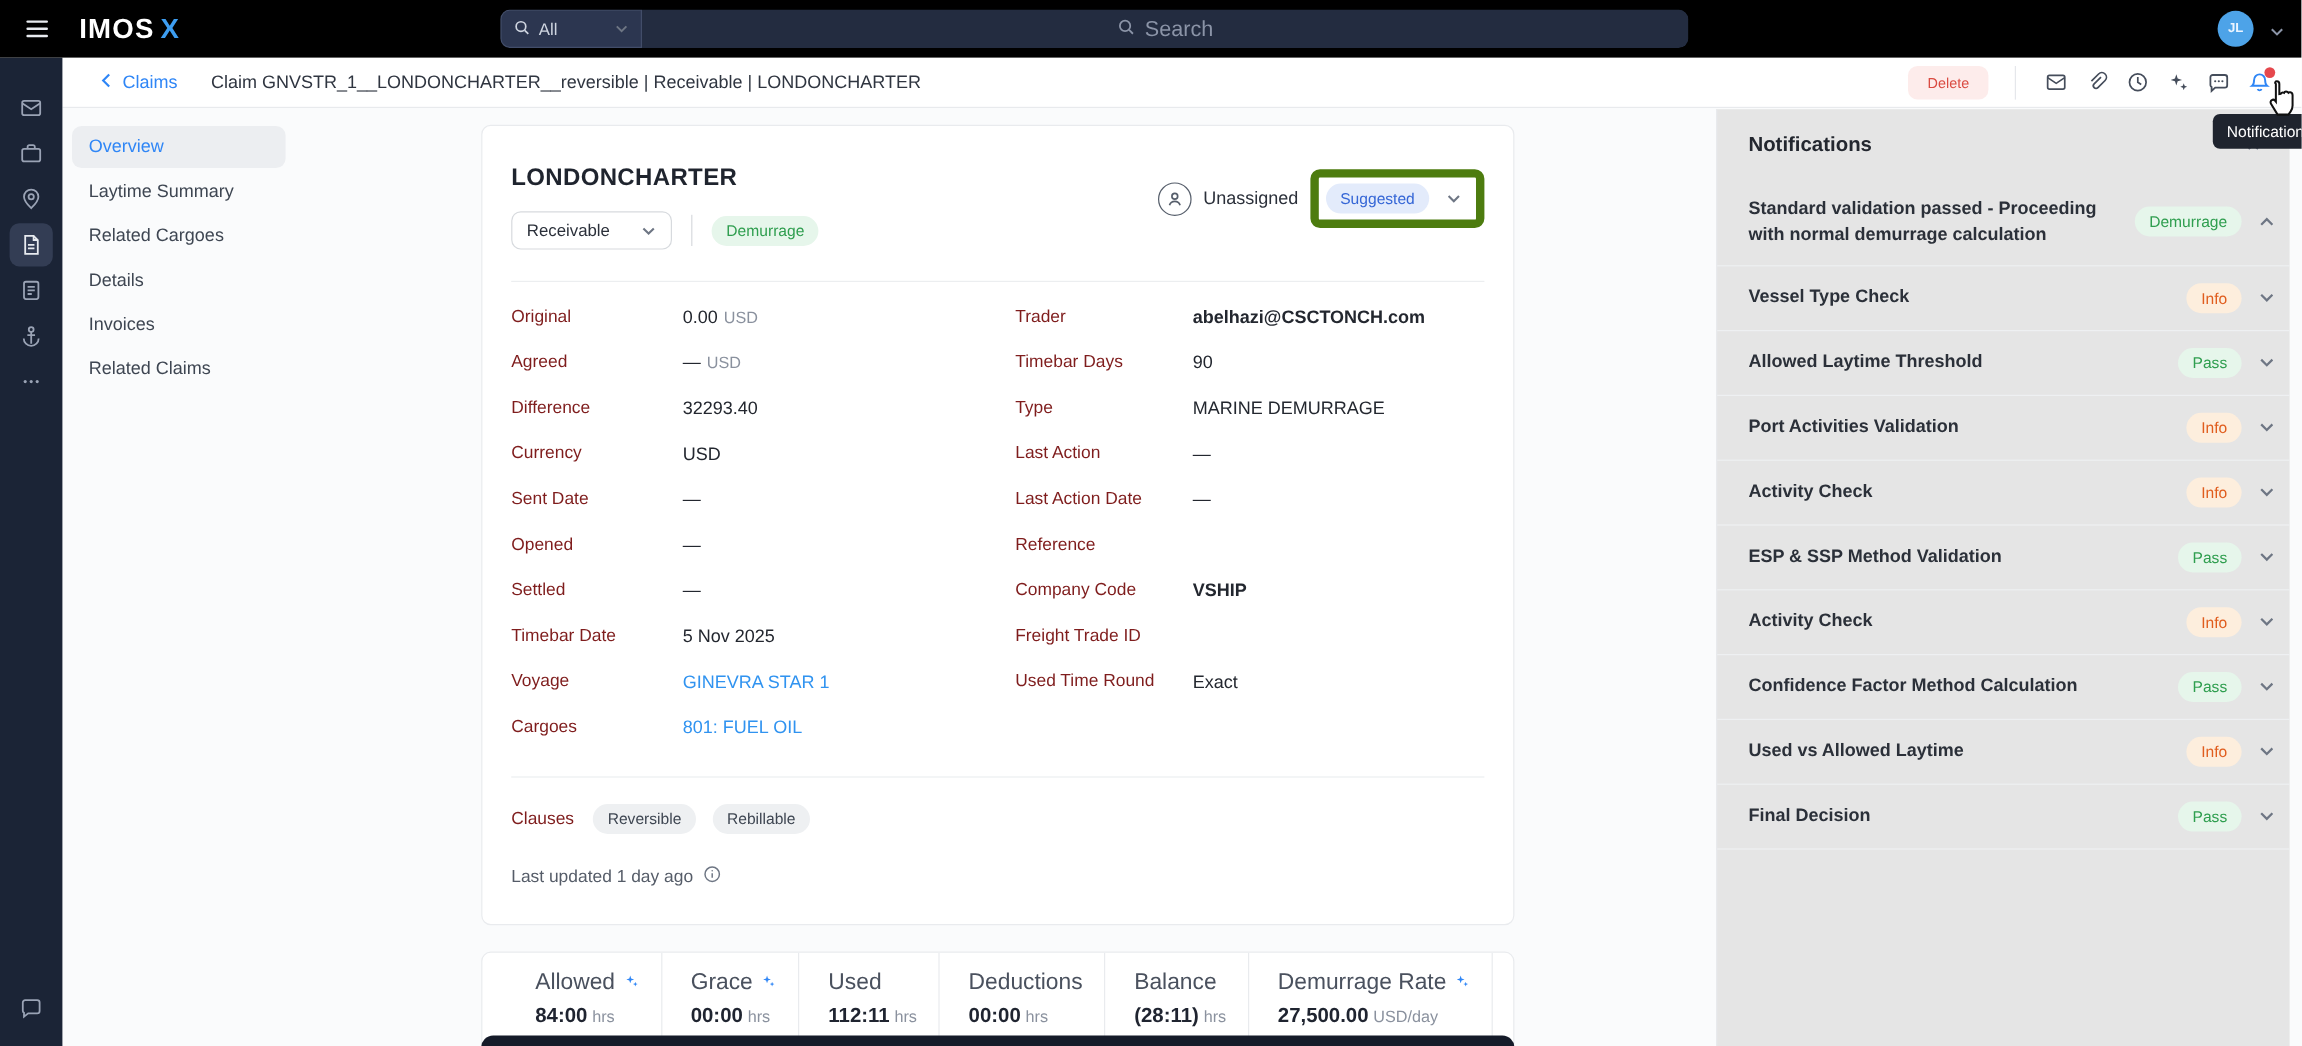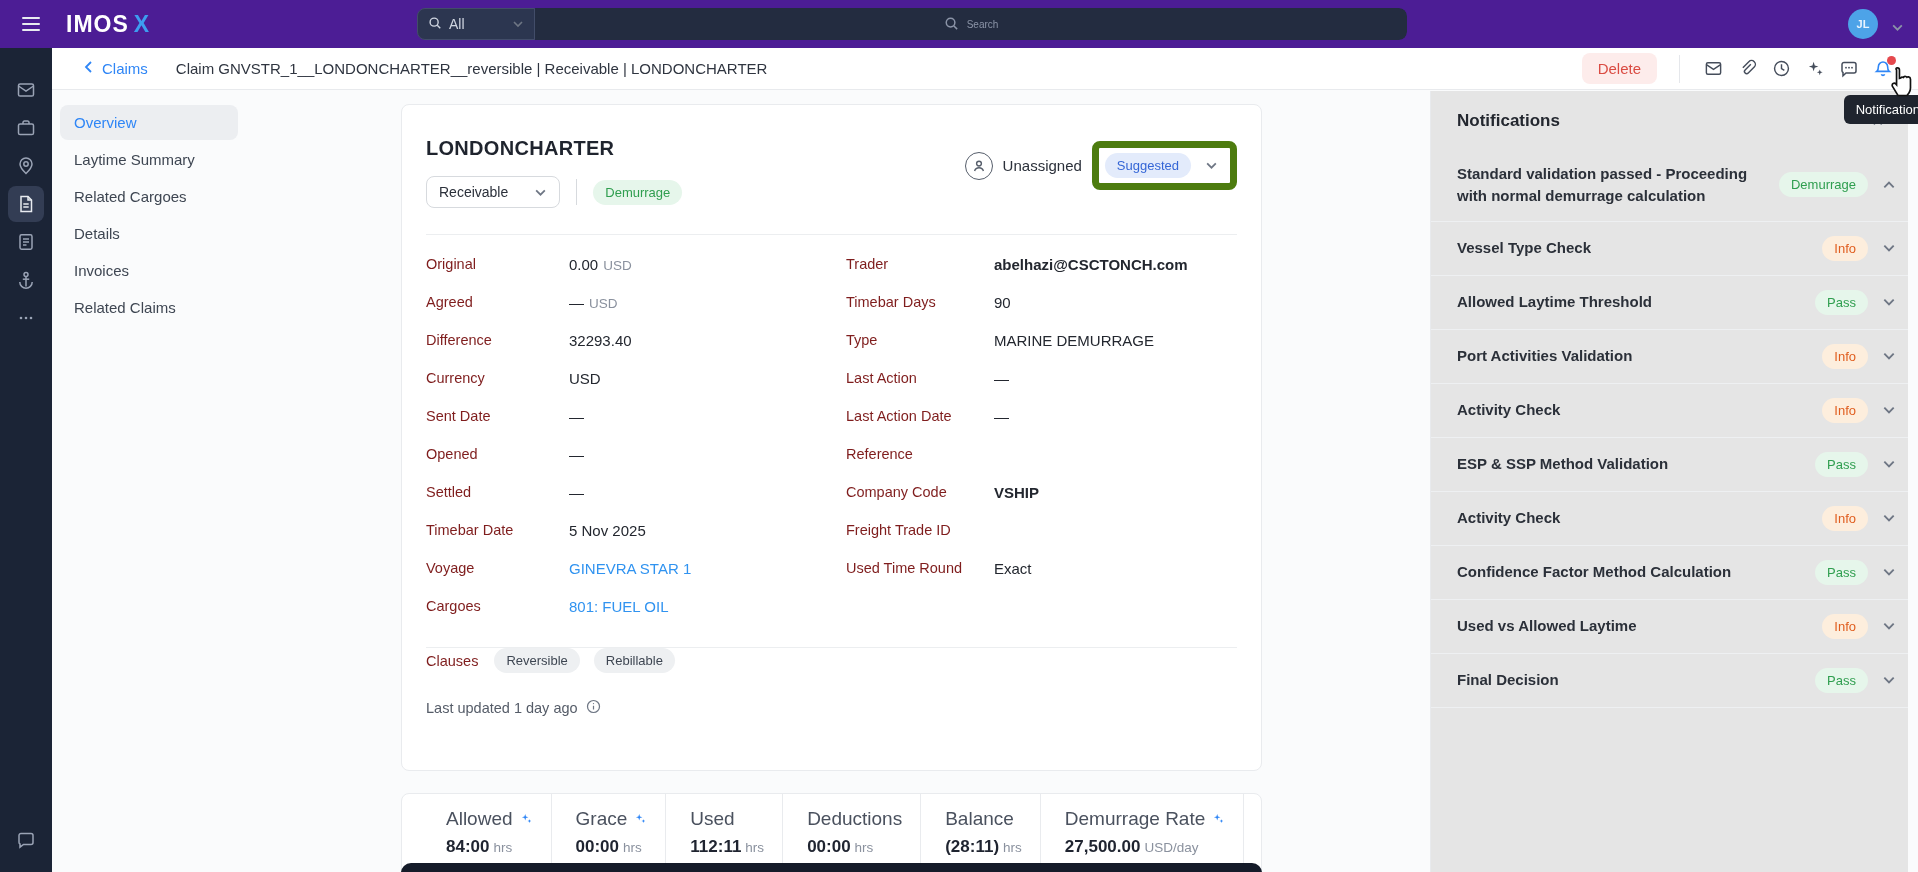--- a/index.html
+++ b/index.html
@@ -1,46 +1,46 @@
 <!DOCTYPE html>
 <html><head>
 <meta charset="utf-8">
 <style>
   * { margin:0; padding:0; box-sizing:border-box; }
   html,body { width:1918px; height:872px; overflow:hidden; }
   body { font-family:"Liberation Sans", sans-serif; background:#fafbfc; color:#23272f; }
   .app { position:relative; width:1918px; height:872px; }
 
   
-  .topbar { position:absolute; top:0; left:0; width:1918px; height:48px; background:#4c1d95; display:flex; align-items:center; z-index:30; }
+  .topbar { position:absolute; top:0; left:0; width:1918px; height:48px; background:#000000; display:flex; align-items:center; z-index:30; }
   .hamburger { width:34px; height:30px; margin-left:14px; display:flex; flex-direction:column; justify-content:center; gap:4px; cursor:pointer; }
   .hamburger span { display:block; width:18px; height:2px; background:#e8ebf0; margin-left:8px; border-radius:1px; }
   .logo { margin-left:18px; font-size:23px; font-weight:bold; letter-spacing:1px; color:#fff; }
   .logo .x { color:#3d9df0; margin-left:5px; }
   .searchwrap { position:absolute; left:395px; top:8px; width:1012px; height:32px; display:flex; border-radius:8px; overflow:hidden;padding-left:22px; }
   .scopebox { width:118px; height:32px; background:#2c3650; border:1px solid #424d69; border-radius:8px 0 0 8px; display:flex; align-items:center; gap:7px; padding:0 10px; color:#cfd5e0; font-size:14px; cursor:pointer; }
   .scopebox .chev { margin-left:auto; }
-  .searchfield { flex:1; background:#232c40; display:flex; align-items:center; justify-content:center; gap:8px; color:#8b94a7; font-size:10px; border-radius:0 8px 8px 0; cursor:text; }
+  .searchfield { flex:1; background:#232c40; display:flex; align-items:center; justify-content:center; gap:8px; color:#8b94a7; font-size:18px; border-radius:0 8px 8px 0; cursor:text; }
   .avatar { position:absolute; right:40px; top:9px; width:30px; height:30px; border-radius:50%; background:#4da3e8; color:#eaf4ff; font-size:11px; font-weight:bold; display:flex; align-items:center; justify-content:center; cursor:pointer; }
   .avchev { position:absolute; right:14px; top:20px; }
 
   
   .siderail { position:absolute; top:48px; left:0; width:52px; height:824px; background:#1b2436; display:flex; flex-direction:column; align-items:center; padding-top:24px; z-index:20; }
   .railicon { width:36px; height:36px; border-radius:8px; display:flex; align-items:center; justify-content:center; margin-bottom:2px; color:#9aa3b5; cursor:pointer; }
   .railicon.active { background:#333d54; color:#e8ebf0; }
   .railicon svg { stroke:currentColor; }
   .railspacer { flex:1; }
   .railbottom { margin-bottom:14px; }
 
   
   .pagehead { position:absolute; top:48px; left:52px; width:1866px; height:42px; background:#fff; border-bottom:1px solid #e8eaed; display:flex; align-items:center; z-index:10; }
   .backlink { display:flex; align-items:center; gap:6px; margin-left:30px; color:#2f86f6; font-size:15px; cursor:pointer; }
   .crumb { margin-left:28px; font-size:15px; color:#2f3540; }
   .headright { margin-left:auto; display:flex; align-items:center; margin-right:18px; }
-  .deletebtn { background:#fdeceb; color:#da4b42; font-size:15px; padding:7px 16px; border:none; border-radius:8px; cursor:pointer; }
+  .deletebtn { background:#fdeceb; color:#da4b42; font-size:12px; padding:7px 16px; border:none; border-radius:8px; cursor:pointer; }
   .vdiv { width:1px; height:28px; background:#e5e7eb; margin:0 16px 0 22px; }
   .hicon { width:34px; height:30px; display:flex; align-items:center; justify-content:center; color:#454d5b; cursor:pointer; position:relative; }
   .hicon.bell { color:#2f86f6; }
   .reddot { position:absolute; top:2px; right:4px; width:9px; height:9px; border-radius:50%; background:#e5484d; }
 
   
   .tooltip { position:absolute; top:95px; right:-14px; background:#1f242e; color:#fff; font-size:13px; padding:7px 12px; border-radius:6px; z-index:40; white-space:nowrap; }
   .cursor { position:absolute; top:66px; right:2px; z-index:50; }
 
   
@@ -69,21 +69,21 @@
   .fieldsec { margin-top:26px; border-top:1px solid #eceef0; padding-top:10px; display:flex; }
   .fcol { display:grid; grid-auto-rows:38px; align-items:center; }
   .fcol1 { width:420px; grid-template-columns:143px auto; }
   .fcol2 { grid-template-columns:148px auto; }
   .flabel { font-size:14.5px; color:#7f1d1d; }
   .fvalue { font-size:15px; color:#23272f; }
   .fvalue .unit { color:#8a919e; font-size:13.5px; margin-left:5px; }
   .fvalue.bold { font-weight:bold; }
   .fvalue.link { color:#3093f0; cursor:pointer; }
 
-  .clausesec { margin-top:22px; border-top:1px solid #eceef0; display:flex; align-items:center; gap:14px; }
+  .clausesec { margin-top:22px; border-top:1px solid #eceef0; padding-top:22px; display:flex; align-items:center; gap:14px; }
   .clausesec .flabel { margin-right:2px; }
   .updatedrow { margin-top:26px; display:flex; align-items:center; gap:8px; font-size:14.5px; color:#555c68; }
 
   .card2 { top:702px; height:79px; border-radius:8px 8px 0 0; display:flex; padding-left:20px; overflow:hidden; }
   .stat { padding:14px 18px 0 24px; border-right:1px solid #e9ebee; }
   .stat:last-child { border-right:none; }
   .statlabel { font-size:19px; color:#4a515e; display:flex; align-items:center; gap:7px; white-space:nowrap; }
   .statvalue { margin-top:7px; font-size:17px; font-weight:bold; color:#1f2430; white-space:nowrap; }
   .statvalue .unit { font-weight:normal; font-size:13.5px; color:#8a919e; margin-left:4px; }
   .darkstrip { position:absolute; left:79px; top:772px; width:861px; height:14px; background:#151b29; border-radius:10px 10px 0 0; }

